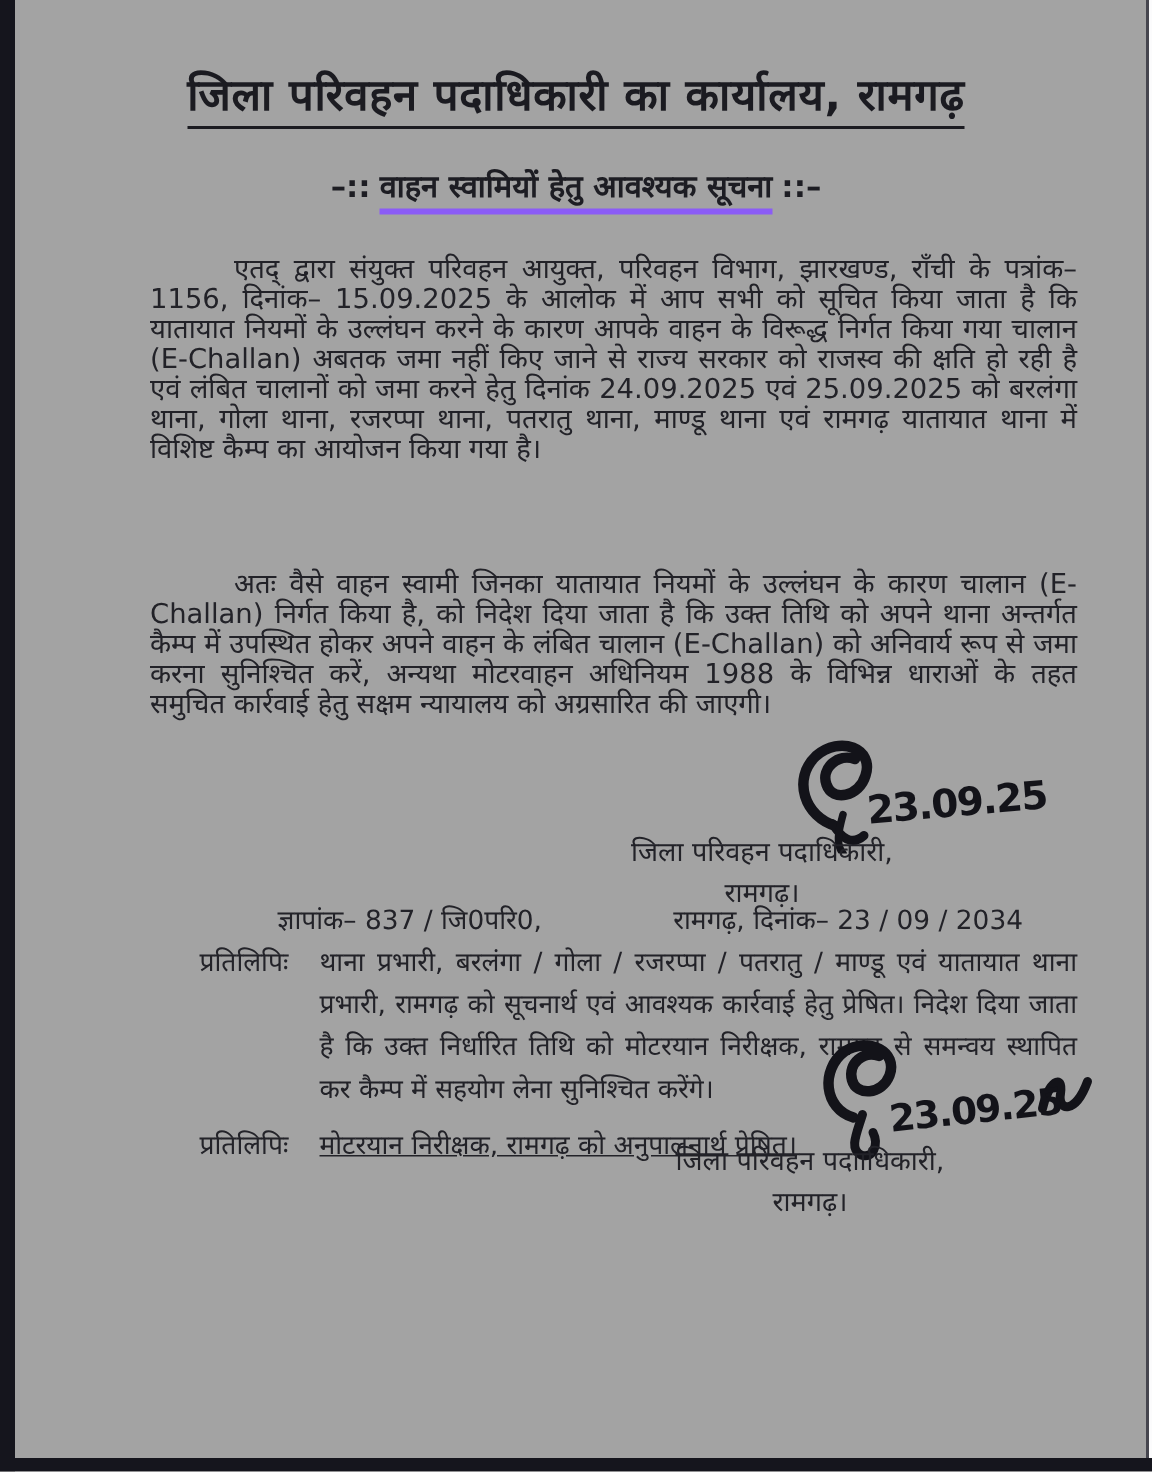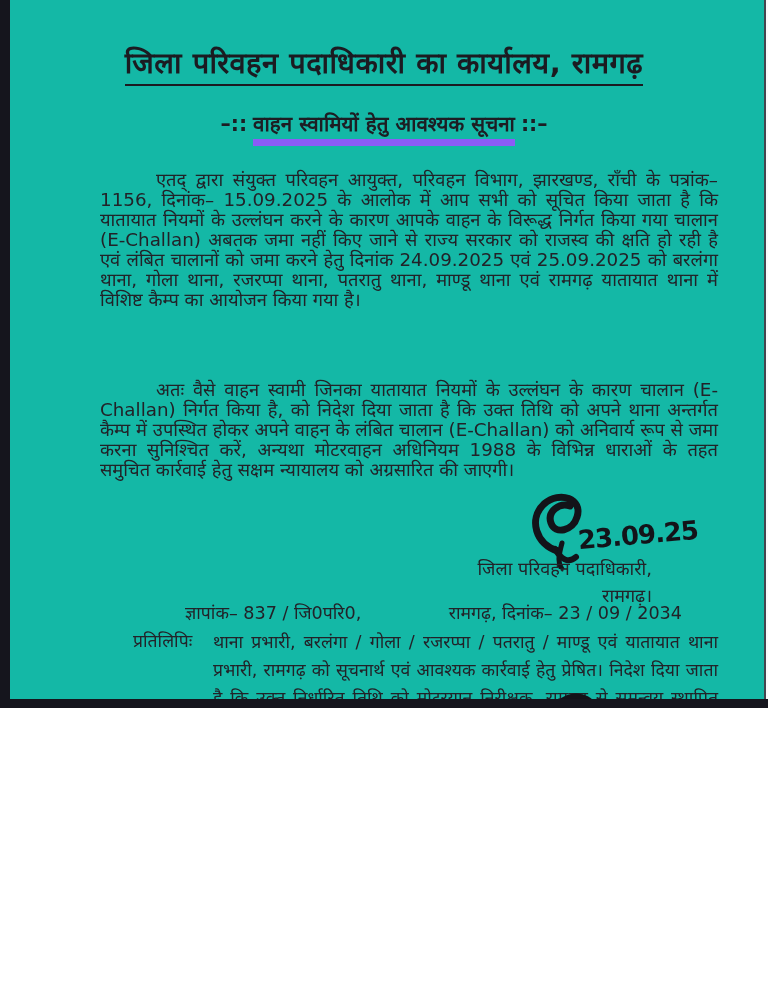--- a/index.html
+++ b/index.html
@@ -1,57 +1,57 @@
 <!DOCTYPE html>
 <html lang="hi"><head>
 <meta charset="utf-8">
 <style>
   html,body { margin:0; padding:0; }
   .scan {
-    position:relative; width:768px; height:708px;
-    background:#14b8a6; overflow:hidden;
+    position:relative; width:768px; height:981px;
+    background:#a3a3a3; overflow:hidden;
     font-family:"DejaVu Sans","Liberation Sans",sans-serif;
     color:#232329;
   }
   
   .edge-left  { position:absolute; left:0; top:0; width:10px; height:981px; background:#15151d; }
   .edge-bottom{ position:absolute; left:0; bottom:0; width:768px; height:9px; background:#15151d; }
   .edge-right { position:absolute; right:2px; top:0; width:2px; height:972px; background:#45454e; }
   .edge-right-gap { position:absolute; right:0; top:0; width:2px; height:972px; background:#fbfbfc; }
 
   .office-title {
     position:absolute; top:42px; left:10px; width:748px;
     text-align:center; font-size:29px; font-weight:bold; color:#1b1b21;
     letter-spacing:0.5px;
   }
   .office-title .u { display:inline-block; border-bottom:2.5px solid #1b1b21; padding-bottom:3px; }
 
   .notice-heading {
     position:absolute; top:109px; left:10px; width:748px;
     text-align:center; font-size:20.5px; font-weight:bold; color:#1d1d23;
   }
-  .notice-heading .u { display:inline-block; border-bottom:7px solid #8b5cf6; padding-bottom:2px; margin:0 6px; }
+  .notice-heading .u { display:inline-block; border-bottom:4px solid #8b5cf6; padding-bottom:2px; margin:0 6px; }
 
   .body-para {
     position:absolute; left:100px; width:618px;
     font-size:18.3px; line-height:20px; text-align:justify;
     text-indent:56px; color:#222228;
   }
   .para-1 { top:152px; }
   .para-2 { top:362px; }
 
   .sig { position:absolute; }
   .sig-1 { left:528px; top:493px; width:180px; height:76px; }
   .sig-2 { left:545px; top:693px; width:192px; height:84px; }
 
   .sign-block {
     position:absolute; width:260px; text-align:center;
     font-size:18px; line-height:27px; color:#222228;
   }
-  .sign-block-1 { left:392px; top:555px;text-align:right; }
+  .sign-block-1 { left:378px; top:555px; }
   .sign-block-2 { left:410px; top:761px; }
 
   .memo-line {
     position:absolute; left:185px; top:600px; width:497px;
     display:flex; justify-content:space-between;
     font-size:17.6px; color:#222228; white-space:nowrap;
   }
 
   .copies { position:absolute; left:105px; top:628px; width:613px; }
   .copy-row { position:relative; padding-left:80px; min-height:28px;margin-left:28px; }

